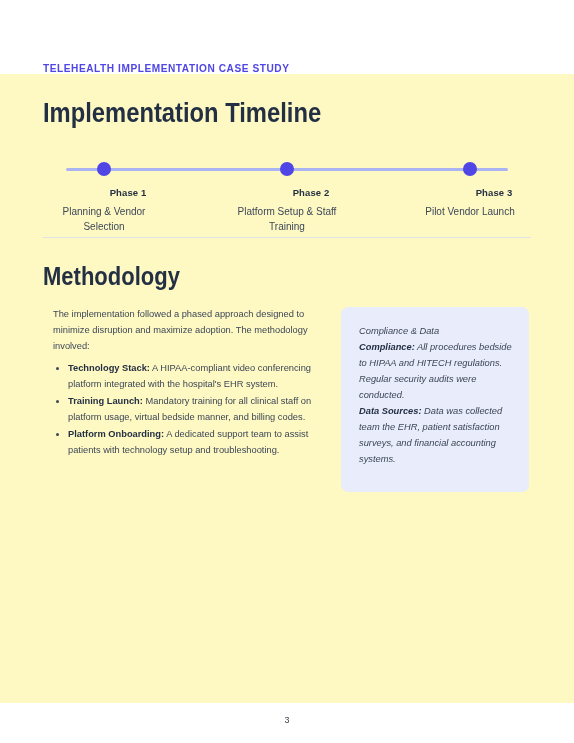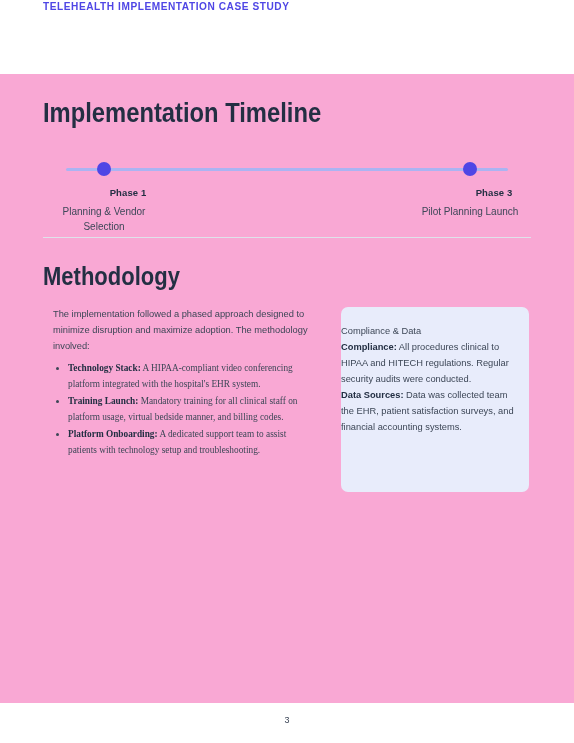--- a/index.html
+++ b/index.html
@@ -23,40 +23,40 @@
     display: flex;
     flex-direction: column;
   }
 
   
   .header-band {
     height: 74px;
     background: #ffffff;
     flex: 0 0 74px;
     display: flex;
-    align-items: flex-start;
+    align-items: flex-end;
     padding: 0 43px;
     box-sizing: border-box;
   }
   .eyebrow {
     font-family: "Liberation Sans Narrow", "Liberation Sans", sans-serif;
     font-weight: 700;
     font-size: 11px;
     letter-spacing: 0.6px;
     color: #4f46e5;
     text-transform: uppercase;
     transform: scaleX(0.92);
     transform-origin: left center;
     white-space: nowrap;
   }
 
   
   .body-band {
     flex: 1 1 auto;
-    background: #f9a8d4;
+    background: #fef9c3;
     padding: 0 43px;
     box-sizing: border-box;
     position: relative;
   }
 
   
   .section-title {
     font-family: "Liberation Sans Narrow", "Liberation Sans", sans-serif;
     font-weight: 700;
     color: #232f43;
@@ -152,21 +152,20 @@
   .method-para {
     font-size: 9.3px;
     line-height: 1.72;
     color: #3c4656;
     margin: 0;
   }
   .method-list {
     margin: 6px 0 0 0;
     padding-left: 15px;
     list-style: disc;
-    font-family: Liberation Serif, serif;
   }
   .method-list li {
     font-size: 9.3px;
     line-height: 1.72;
     color: #3c4656;
     margin-bottom: 1px;
   }
   .method-list li::marker {
     color: #3c4656;
   }
@@ -174,23 +173,24 @@
     font-weight: 700;
     color: #232f43;
   }
 
   
   .callout {
     width: 188px;
     flex: 0 0 188px;
     background: #e8ecfb;
     border-radius: 7px;
-    padding: 17px 15px 16px 0;
+    padding: 17px 15px 16px 18px;
     box-sizing: border-box;
     min-height: 185px;
+    font-style: italic;
   }
   .callout-title {
     font-size: 9.3px;
     line-height: 1.72;
     color: #3c4656;
     margin: 0 0 0 0;
   }
   .callout-p {
     font-size: 9.3px;
     line-height: 1.72;
@@ -238,25 +238,30 @@
     <div class="timeline">
       <div class="timeline-rail"></div>
       <div class="timeline-nodes">
 
         <div class="tl-node">
           <div class="tl-dot"></div>
           <div class="tl-phase">Phase 1</div>
           <div class="tl-desc">Planning &amp; Vendor Selection</div>
         </div>
 
+        <div class="tl-node">
+          <div class="tl-dot"></div>
+          <div class="tl-phase">Phase 2</div>
+          <div class="tl-desc">Platform Setup &amp; Staff Training</div>
+        </div>
 
         <div class="tl-node">
           <div class="tl-dot"></div>
           <div class="tl-phase">Phase 3</div>
-          <div class="tl-desc">Pilot Planning Launch</div>
+          <div class="tl-desc">Pilot Vendor Launch</div>
         </div>
 
 
       </div>
     </div>
 
     <div class="divider"></div>
 
     <h1 class="section-title method-title">Methodology</h1>
 
@@ -267,21 +272,21 @@
 
         <ul class="method-list">
           <li><b>Technology Stack:</b><span> A HIPAA-compliant video conferencing platform integrated with the hospital's EHR system.</span></li>
           <li><b>Training Launch:</b><span> Mandatory training for all clinical staff on platform usage, virtual bedside manner, and billing codes.</span></li>
           <li><b>Platform Onboarding:</b><span> A dedicated support team to assist patients with technology setup and troubleshooting.</span></li>
         </ul>
       </div>
 
       <aside class="callout">
         <p class="callout-title">Compliance &amp; Data</p>
-        <p class="callout-p"><b>Compliance:</b><span> All procedures clinical to HIPAA and HITECH regulations. Regular security audits were conducted.</span></p>
+        <p class="callout-p"><b>Compliance:</b><span> All procedures bedside to HIPAA and HITECH regulations. Regular security audits were conducted.</span></p>
         <p class="callout-p"><b>Data Sources:</b><span> Data was collected team the EHR, patient satisfaction surveys, and financial accounting systems.</span></p>
       </aside>
 
     </div>
   </div>
 
   <div class="footer-band">
     <div class="page-number">3</div>
   </div>
 

